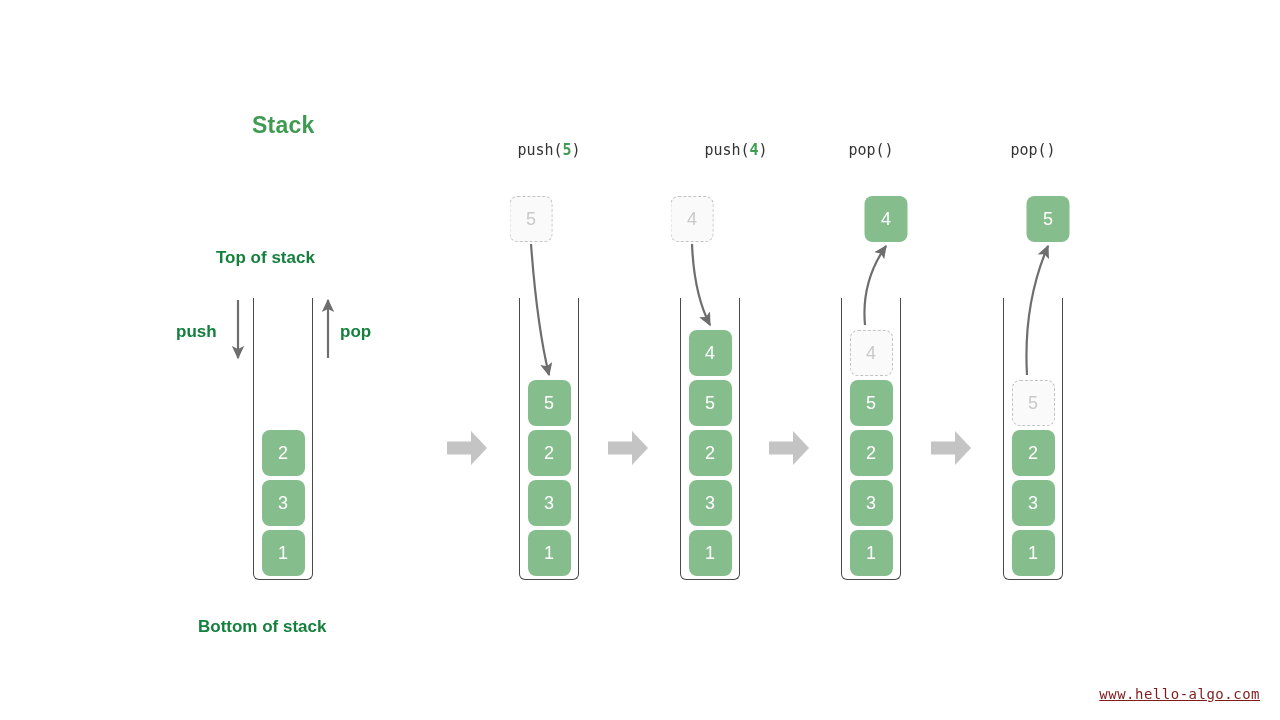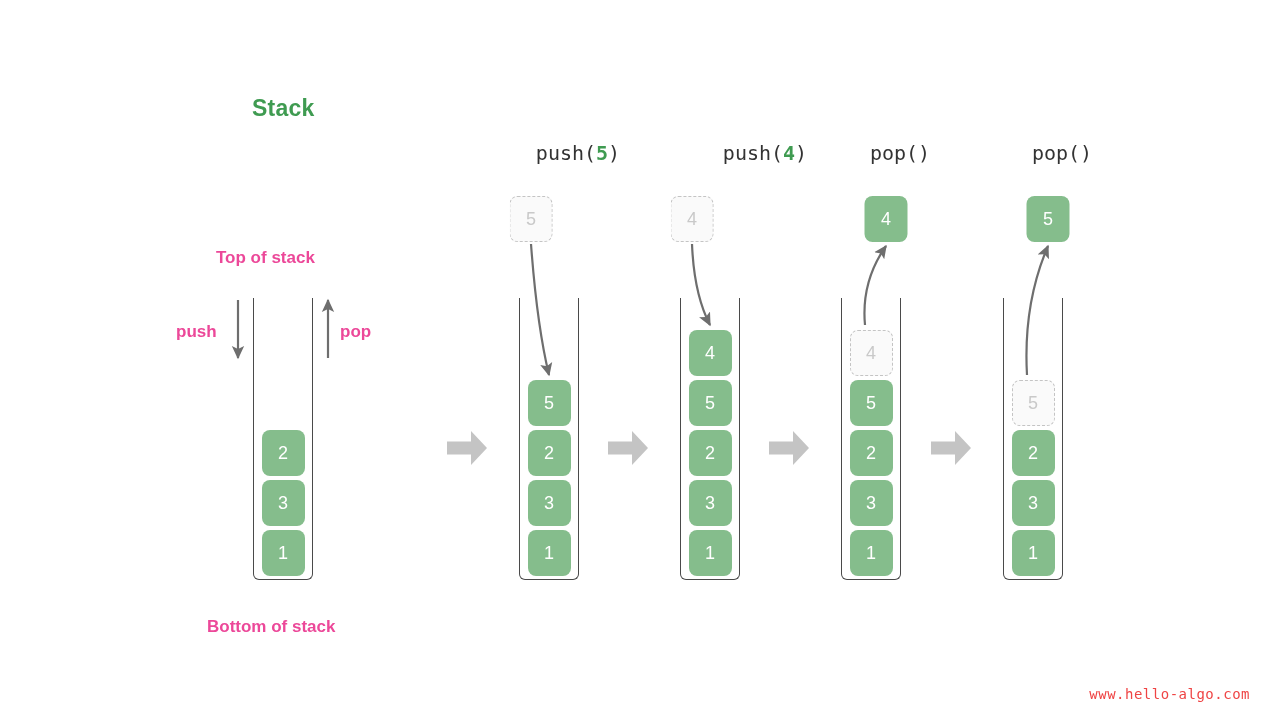--- a/index.html
+++ b/index.html
@@ -16,52 +16,51 @@
   #canvas {
     position: relative;
     width: 1280px;
     height: 720px;
   }
 
   
   .stack-title {
     position: absolute;
     left: 252px;
-    top: 95px;
+    top: 112px;
     font-size: 23px;
     font-weight: bold;
     color: #3f9b51;
     letter-spacing: 0.2px;
     white-space: nowrap;
   }
 
   
   .edge-label {
     position: absolute;
     font-size: 17px;
     font-weight: bold;
-    color: #ec4899;
+    color: #15803d;
     white-space: nowrap;
   }
   .top-label   { left: 216px; top: 248px; }
-  .bottom-label{ left: 198px; top: 617px; margin-left: 9px; }
+  .bottom-label{ left: 198px; top: 617px; }
   .push-label  { left: 176px; top: 322px; }
   .pop-label   { left: 340px; top: 322px; }
 
   
   .op-header {
     position: absolute;
     top: 141px;
     font-family: "DejaVu Sans Mono", "Liberation Mono", monospace;
-    font-size: 20px;
+    font-size: 15px;
     color: #333333;
     white-space: nowrap;
     text-align: center;
     transform: translateX(-50%);
-    margin-left: 29px;
   }
   .op-header .arg { color: #3f9b51; font-weight: bold; }
 
   
   .stack-box {
     position: absolute;
     width: 60px;
     height: 282px;           
     top: 298px;
     border-left: 1.6px solid #4a4a4a;
@@ -132,27 +131,28 @@
     left: 0;
     top: 0;
     width: 1280px;
     height: 720px;
     pointer-events: none;
   }
 
   
   .watermark {
     position: absolute;
-    right: 30px;
+    right: 20px;
     bottom: 18px;
     font-family: "DejaVu Sans Mono", "Liberation Mono", monospace;
     font-size: 14px;
-    color: #ef4444;
+    color: #7f1d1d;
     letter-spacing: 0.5px;
     white-space: nowrap;
+    text-decoration: underline;
   }
 </style>
 </head>
 <body>
 
 <div id="canvas">
 
   <div class="stack-title">Stack</div>
 
   <div class="edge-label top-label">Top of stack</div>

